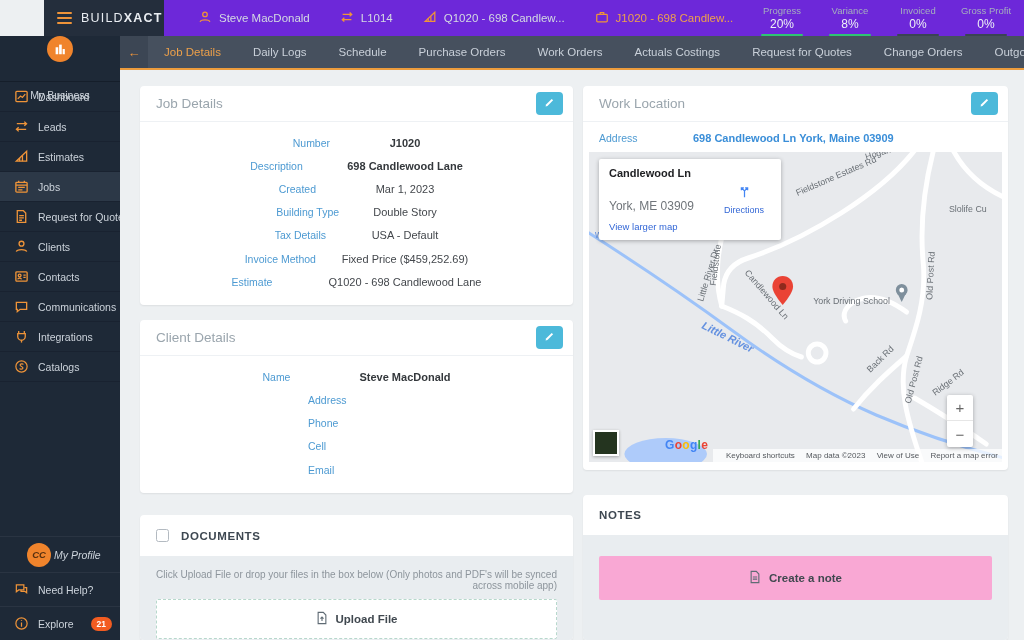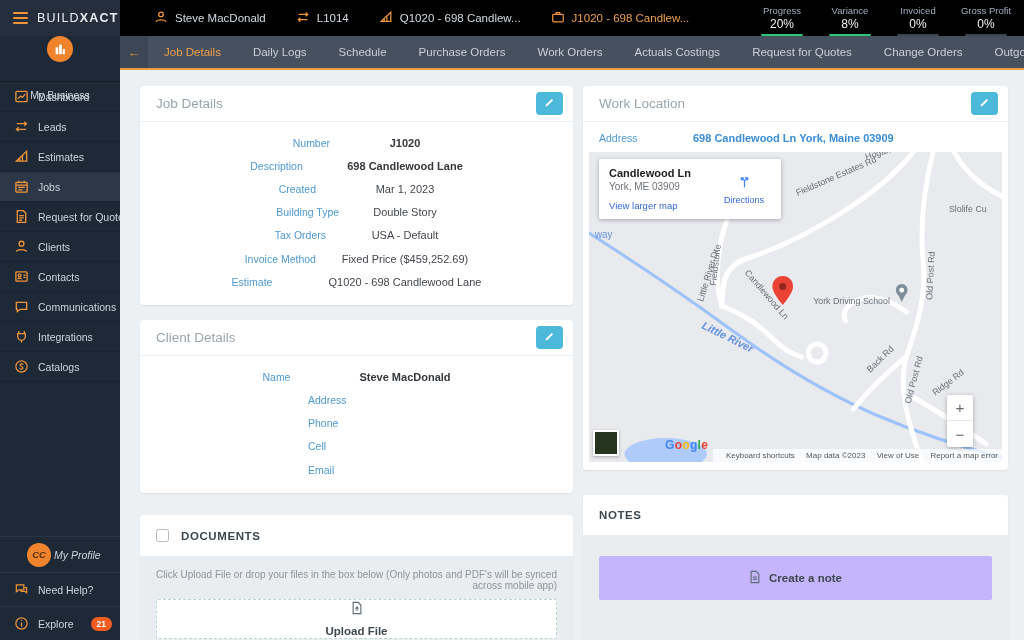--- a/index.html
+++ b/index.html
@@ -1,21 +1,21 @@
 <!DOCTYPE html>
 <html><head>
 <meta charset="utf-8">
 <style>
   * { margin:0; padding:0; box-sizing:border-box; }
   html,body { width:1024px; height:640px; overflow:hidden; }
   body { font-family:"Liberation Sans", sans-serif; background:#edf0f2; color:#3c4043; }
   .app { width:1024px; height:640px; display:flex; flex-direction:column; position:relative; }
 
   
-  .topbar { height:36px; background:#000000; display:flex; align-items:stretch; flex-shrink:0; }
+  .topbar { height:36px; background:#6d28d9; display:flex; align-items:stretch; flex-shrink:0;margin-left:44px; }
   .logo-area { width:120px; background:#242e3c; display:flex; align-items:center; padding-left:13px; gap:9px; flex-shrink:0; }
   .hamburger { display:flex; flex-direction:column; gap:3px; width:15px; cursor:pointer; }
   .hamburger span { height:2px; background:#ef9439; border-radius:1px; }
   .brand { font-size:12.5px; letter-spacing:1.2px; color:#e9edf2; font-weight:400; white-space:nowrap; }
   .brand b { font-weight:bold; }
   .tb-items { display:flex; align-items:center; gap:30px; padding-left:34px; min-width:0; }
   .tb-item { display:flex; align-items:center; gap:7px; font-size:11.5px; color:#d4dae2; white-space:nowrap; cursor:pointer; }
   .tb-item svg { flex-shrink:0; }
   .tb-item.active { color:#efa04c; }
   .tb-stats { margin-left:auto; display:flex; gap:20px; padding:5px 14px 0 10px; }
@@ -71,42 +71,42 @@
   .addr-row { display:flex; align-items:baseline; padding:10px 16px 8px; }
   .addr-label { width:94px; flex-shrink:0; font-size:10.5px; color:#4d9ad2; }
   .addr-value { font-size:11px; font-weight:bold; color:#3a8ed8; cursor:pointer; }
 
   
   .map-wrap { margin:0 6px 8px; position:relative; height:310px; overflow:hidden; background:#e8eaed; }
   .map-wrap svg.mapsvg { position:absolute; inset:0; }
   .map-card { position:absolute; left:10px; top:7px; width:182px; background:#fff; border-radius:2px; box-shadow:0 1px 4px rgba(0,0,0,.3); padding:8px 10px; display:flex; }
   .map-card-left { flex:1; min-width:0; }
   .map-card-title { font-size:11px; font-weight:bold; color:#202124; }
-  .map-card-sub { font-size:10px; color:#70757a; margin-top:2px; }
+  .map-card-sub { font-size:12px; color:#70757a; margin-top:20px; }
   .map-card-link { font-size:9.5px; color:#3367d6; margin-top:8px; cursor:pointer; }
   .map-card-right { width:54px; display:flex; flex-direction:column; align-items:center; justify-content:center; gap:2px; }
   .map-card-dir { font-size:9px; color:#3367d6; cursor:pointer; }
   .map-thumb { position:absolute; left:4px; bottom:6px; width:26px; height:26px; background:#24341f; border:2px solid #fff; box-shadow:0 1px 3px rgba(0,0,0,.3); cursor:pointer; }
   .map-google { position:absolute; left:76px; bottom:10px; font-size:12px; font-weight:bold; letter-spacing:.3px; }
   .map-attr { position:absolute; right:0; bottom:0; font-size:8px; color:#55595e; background:rgba(255,255,255,.75); padding:2px 4px; white-space:nowrap; }
   .map-attr span { margin-left:9px; cursor:pointer; }
   .map-zoom { position:absolute; right:29px; bottom:15px; width:26px; background:#fff; border-radius:2px; box-shadow:0 1px 4px rgba(0,0,0,.3); display:flex; flex-direction:column; }
   .map-zoom button { border:none; background:none; height:26px; font-size:15px; color:#666; cursor:pointer; line-height:1; }
   .map-zoom button:first-child { border-bottom:1px solid #e6e6e6; }
 
   
   .section { background:#fff; border-radius:4px; box-shadow:0 1px 2px rgba(0,0,0,.07); overflow:hidden;text-align:right; }
   .sec-head { display:flex; align-items:center; gap:12px; padding:14px 16px; }
   .sec-title { font-size:11.5px; font-weight:bold; color:#3d4751; letter-spacing:.6px; }
   .checkbox { width:13px; height:13px; border:1.5px solid #b3bac1; border-radius:2.5px; background:#fff; flex-shrink:0; cursor:pointer; }
   .sec-body { background:#e9edf0; padding:13px 16px 16px; }
   .sec-hint { font-size:10px; color:#8d959c; }
   .sec-hint.teal { font-size:10.5px; color:#54bcc5; }
-  .upload-box { margin-top:8px; height:40px; background:#fff; border:1px dashed #b7d8cc; border-radius:2px; display:flex; align-items:center; justify-content:center; gap:8px; font-size:11.5px; font-weight:bold; color:#40484f; cursor:pointer;flex-direction:column; }
-  .note-box { margin-top:8px; height:44px; background:#c4b5fd; border-radius:2px; display:flex; align-items:center; justify-content:center; gap:8px; font-size:11.5px; font-weight:bold; color:#40484f; cursor:pointer; }
+  .upload-box { margin-top:8px; height:40px; background:#fff; border:1px dashed #b7d8cc; border-radius:2px; display:flex; align-items:center; justify-content:center; gap:8px; font-size:11.5px; font-weight:bold; color:#40484f; cursor:pointer; }
+  .note-box { margin-top:8px; height:44px; background:#f9a8d4; border-radius:2px; display:flex; align-items:center; justify-content:center; gap:8px; font-size:11.5px; font-weight:bold; color:#40484f; cursor:pointer; }
 
   .maplabel { fill:#6a7076; font-size:9px; font-family:"Liberation Sans",sans-serif; }
   .maplabel-blue { fill:#6491e0; font-family:"Liberation Sans",sans-serif; }
 </style>
 </head>
 <body>
 
 <div class="app">
 
   <div class="topbar">
@@ -345,21 +345,21 @@
                 </div>
               <div class="frow">
                   <span class="flabel">Created</span>
                   <span class="fvalue">Mar 1, 2023</span>
                 </div>
               <div class="frow">
                   <span class="flabel">Building Type</span>
                   <span class="fvalue">Double Story</span>
                 </div>
               <div class="frow">
-                  <span class="flabel">Tax Orders</span>
+                  <span class="flabel">Tax Details</span>
                   <span class="fvalue">USA - Default</span>
                 </div>
               <div class="frow">
                   <span class="flabel">Invoice Method</span>
                   <span class="fvalue">Fixed Price ($459,252.69)</span>
                 </div>
               <div class="frow">
                   <span class="flabel">Estimate</span>
                   <span class="fvalue">Q1020 - 698 Candlewood Lane</span>
                 </div>

